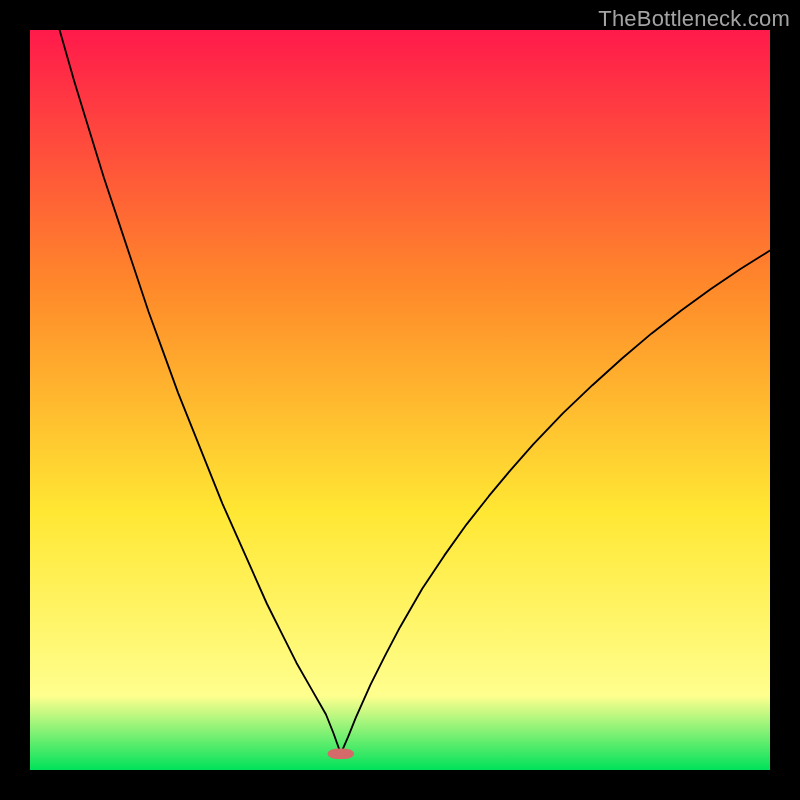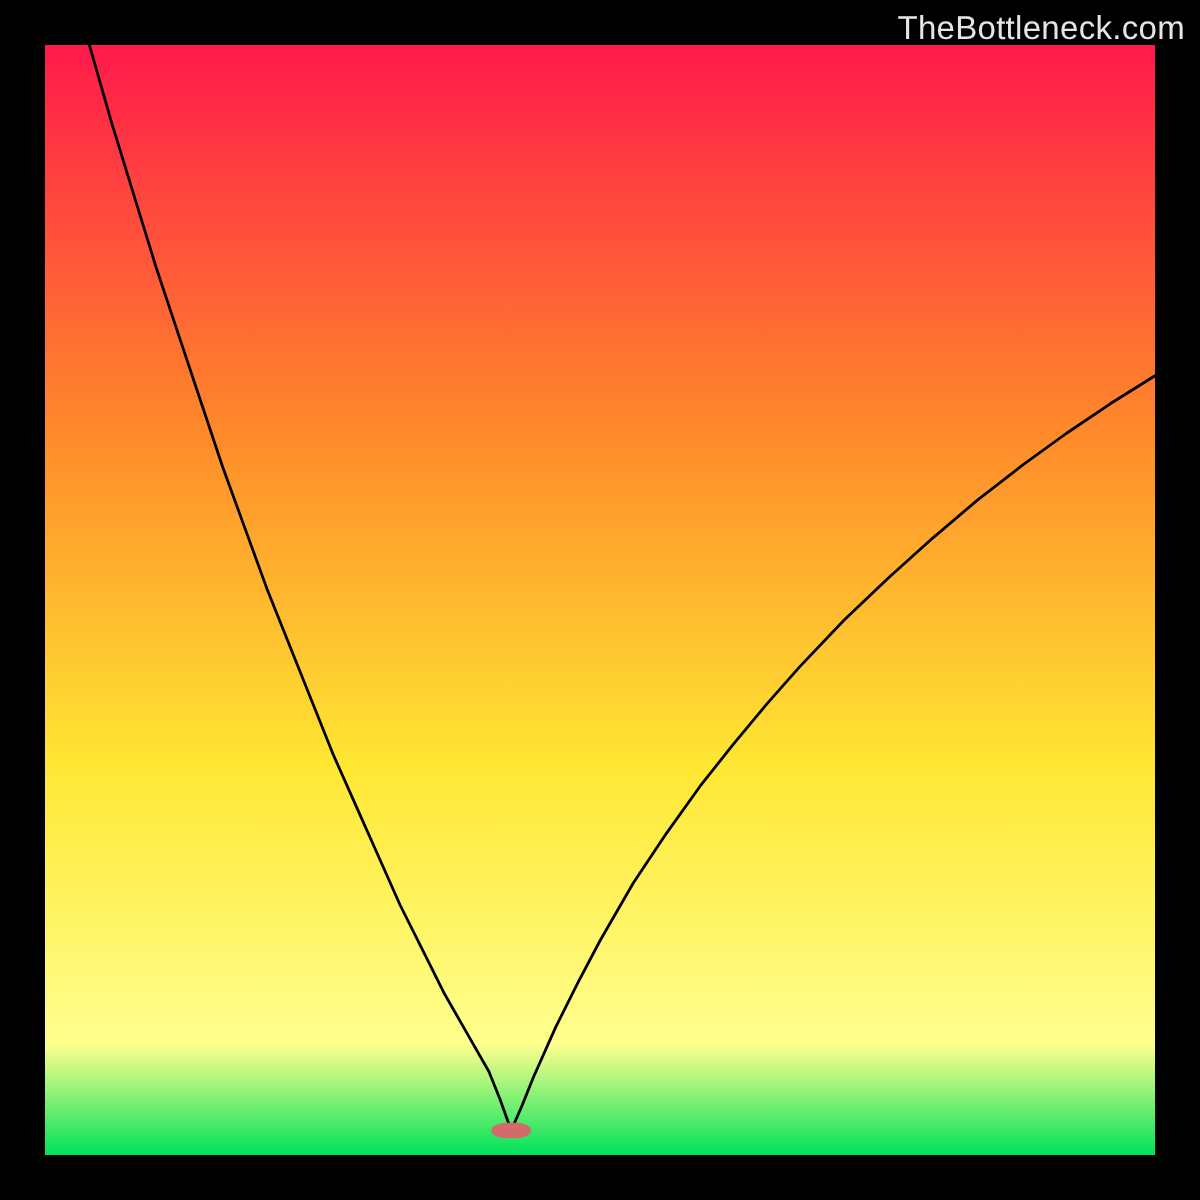--- a/index.html
+++ b/index.html
@@ -21,21 +21,21 @@
     position: absolute;
     left: 30px;
     top: 30px;
     width: 740px;
     height: 740px;
   }
   .watermark {
     position: absolute;
     top: 6px;
     right: 10px;
-    color: #e5e5e5;
+    color: #a3a3a3;
     font-size: 22px;
     font-weight: 400;
     letter-spacing: 0.2px;
     user-select: none;
   }
 </style>
 </head>
 <body>
 
 <div class="outer">

